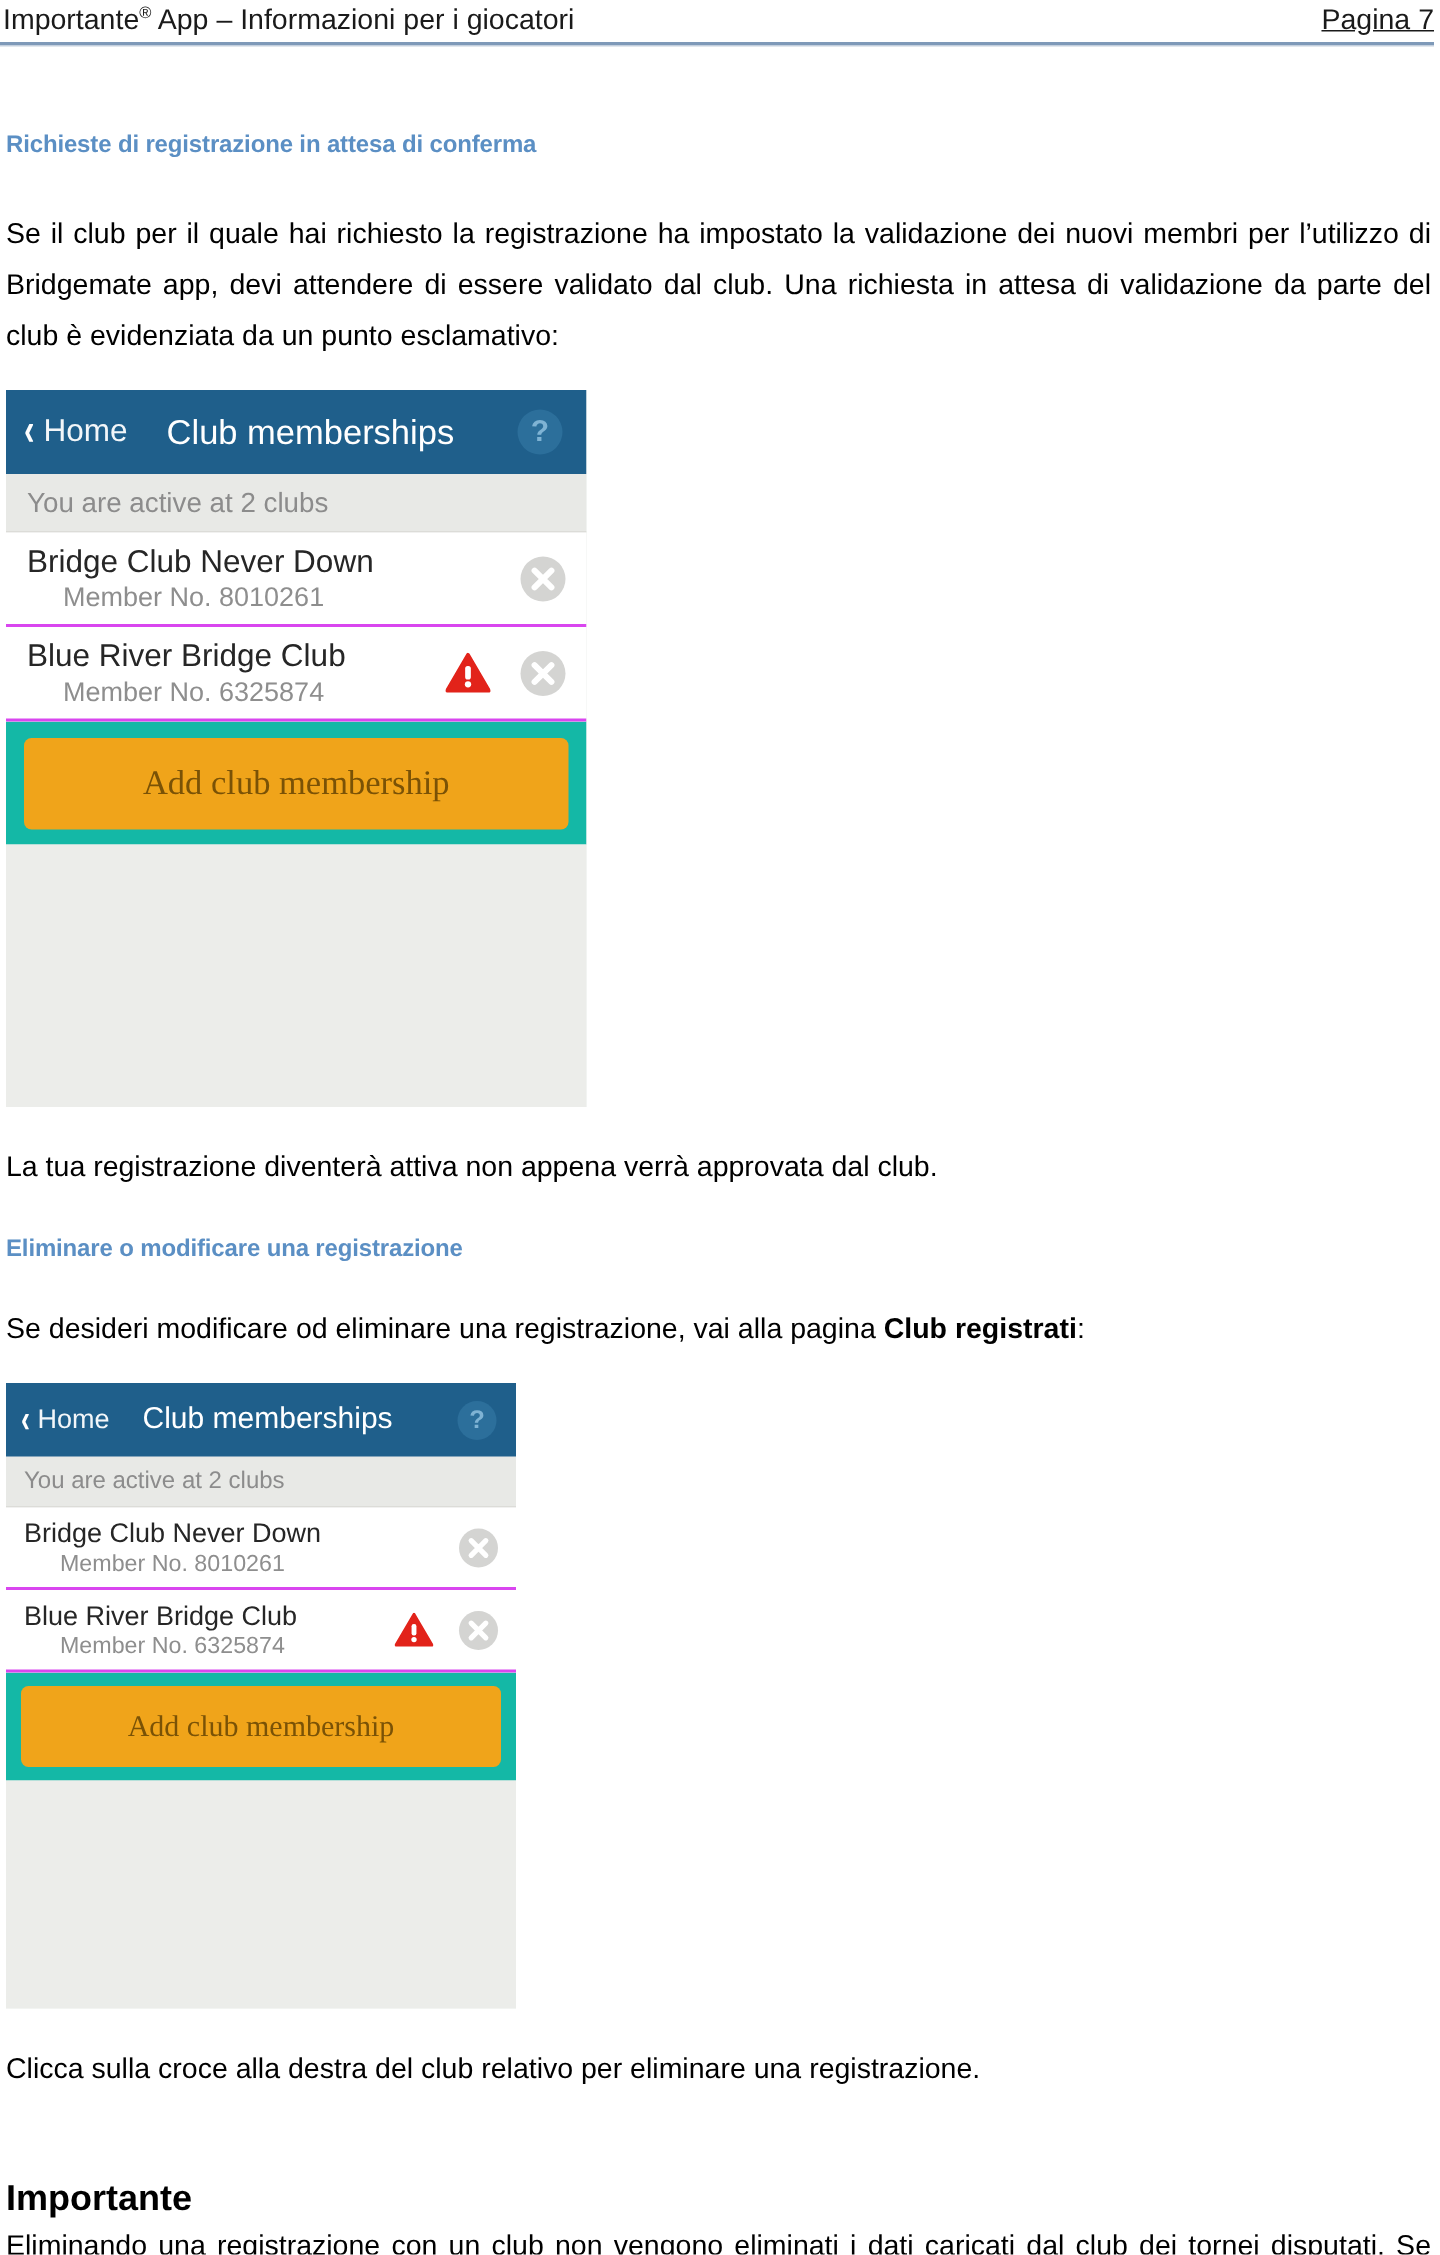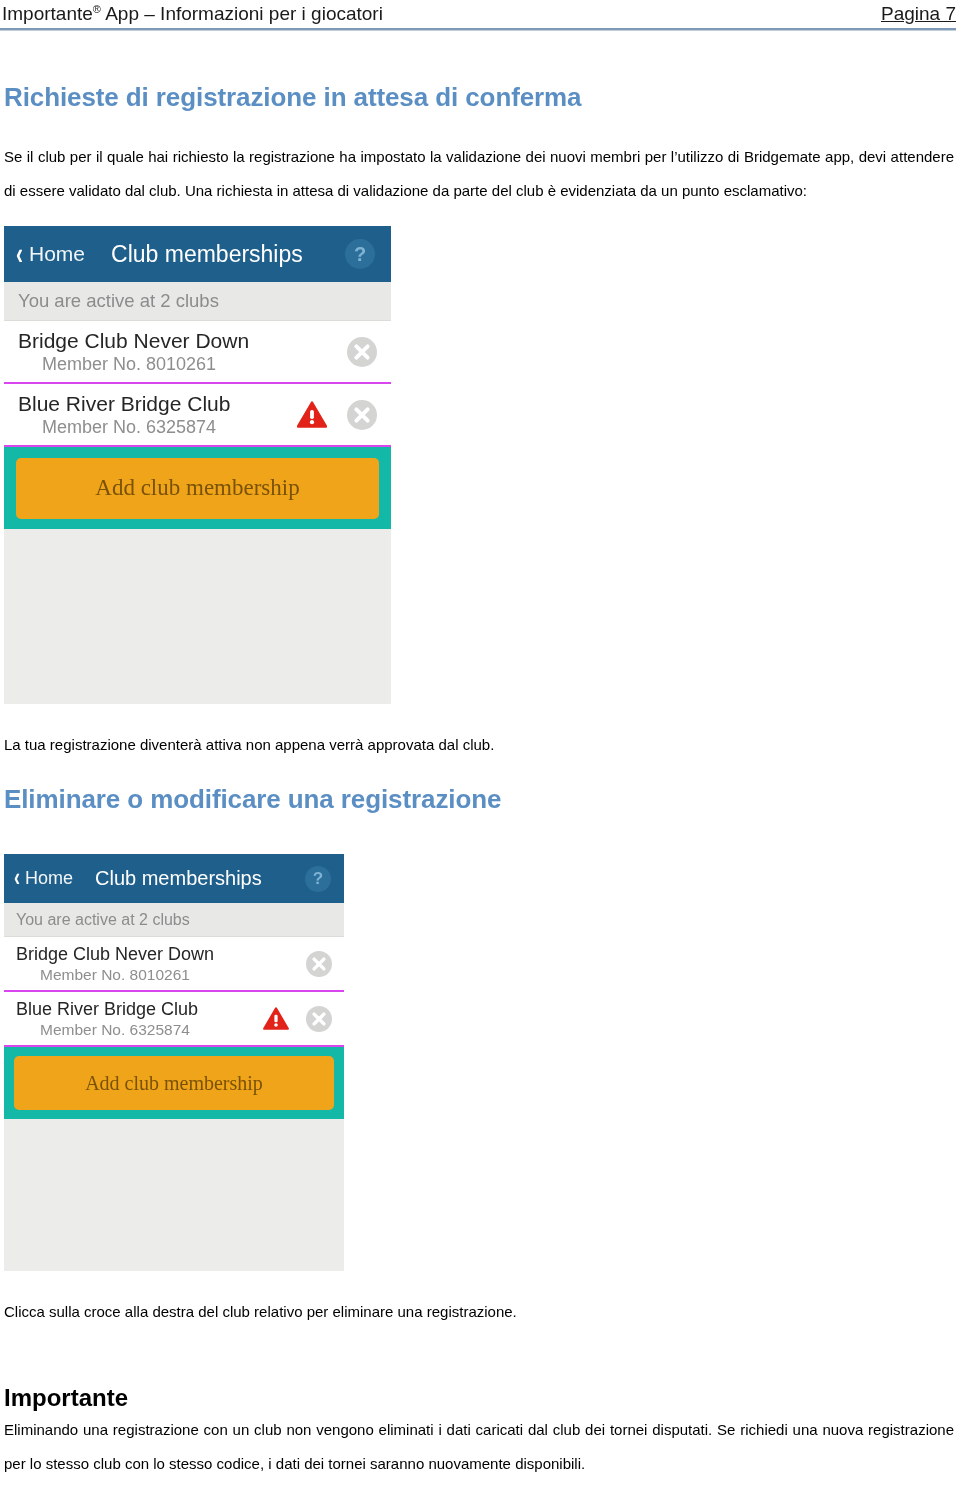--- a/index.html
+++ b/index.html
@@ -61,30 +61,30 @@
   
   .content {
     position: absolute;
     left: 4px;
     top: 84px;
     width: 950px;
   }
 
   h2.section-head {
     margin: 0;
-    font-size: 26px;
+    font-size: 16px;
     font-weight: bold;
     color: #5b8fc4;
     letter-spacing: -0.1px;
     line-height: 26px;
   }
 
   p.body-text {
     margin: 0;
-    font-size: 15px;
+    font-size: 19px;
     line-height: 34px;
     color: #000000;
     text-align: justify;
     text-justify: inter-word;
   }
   p.body-text.noj { text-align: left; }
   p.body-text b { font-weight: bold; }
 
   .gap-18 { height: 18px; }
   .gap-24 { height: 24px; }
@@ -301,20 +301,21 @@
   <div class="gap-24"></div>
 
   <p class="body-text noj">La tua registrazione diventerà attiva non appena verrà approvata dal club.</p>
 
   <div class="gap-24"></div>
 
   <h2 class="section-head">Eliminare o modificare una registrazione</h2>
 
   <div class="gap-24"></div>
 
+  <p class="body-text noj"><span>Se desideri modificare od eliminare una registrazione, vai alla pagina </span><b>Club registrati</b><span>:</span></p>
 
   <div class="gap-18"></div>
 
   <div class="app-shot small">
 
     <div class="app-titlebar">
       <span class="back-chevron">‹</span>
       <span class="back-label">Home</span>
       <span class="app-title">Club memberships</span>
       <span class="help-icon">?</span>

